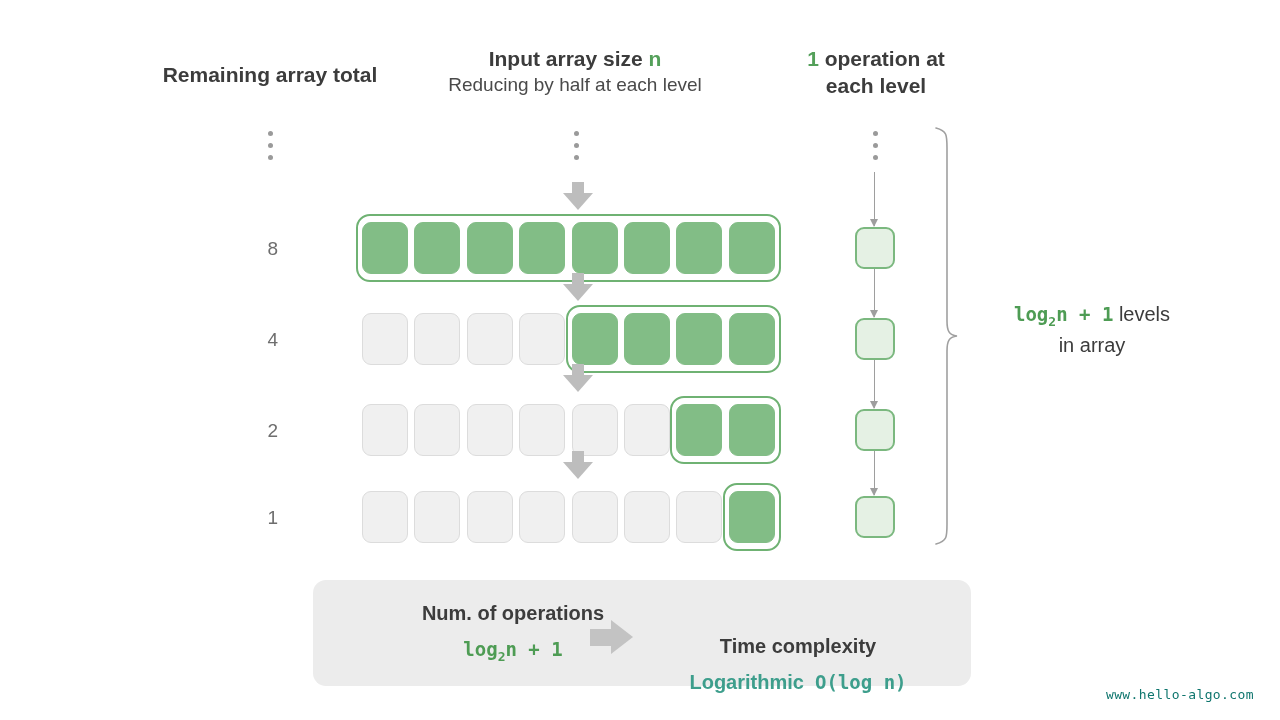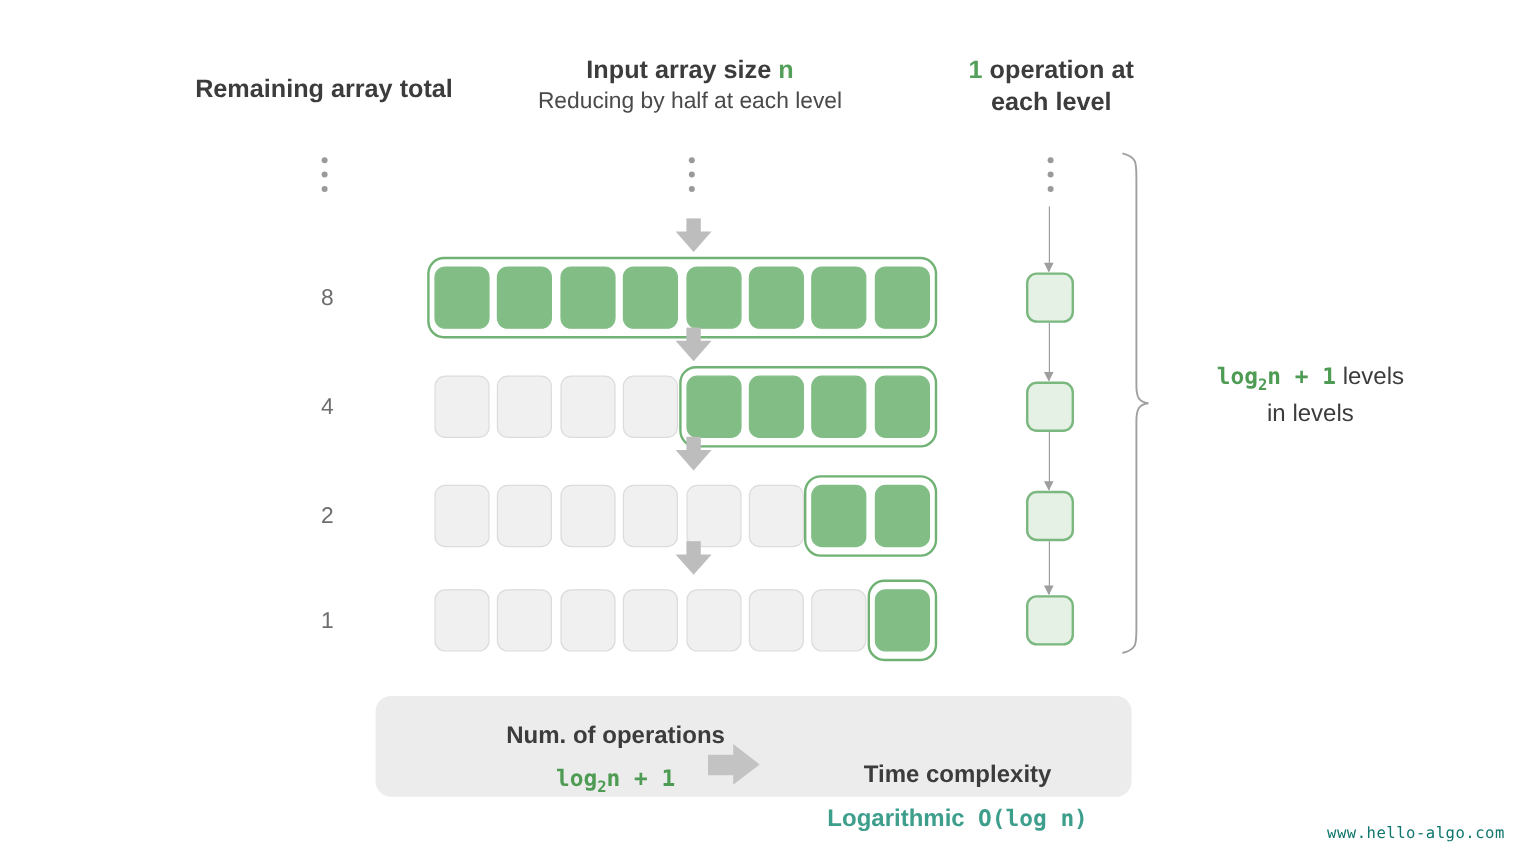--- a/index.html
+++ b/index.html
@@ -189,23 +189,24 @@
   .mono-green sub {
     font-size: 13px;
   }
 
   
   #summary {
     position: absolute;
     left: 313px;
     top: 580px;
     width: 630px;
-    height: 84px;
+    height: 106px;
     background: #ececec;
     border-radius: 13px;
+    padding-left: 28px;
   }
   .sum-col {
     position: absolute;
     top: 22px;
     text-align: center;
   }
   .sum-title {
     font-size: 20px;
     font-weight: bold;
     color: #3c3c3c;
@@ -377,21 +378,21 @@
       <div class="op-box" style="top: 496px;"></div>
       <div class="thin-arrow" style="top: 451px; height: 44px;"></div>
     </div>
 
   <svg id="brace" viewBox="0 0 34 420">
     <path d="M6 2 C 17 5, 17 9, 17 22 L 17 195 C 17 205, 19 209, 27 210 C 19 211, 17 215, 17 225 L 17 398 C 17 411, 17 415, 6 418" fill="none" stroke="#a0a0a0" stroke-width="1.6" stroke-linecap="round"></path>
   </svg>
 
   <div id="levels-note">
     <div><span class="mono-green"><span>log</span><sub>2</sub><span>n + 1</span></span><span> levels</span></div>
-    <div>in levels</div>
+    <div>in array</div>
   </div>
 
   <div id="summary">
     <div class="sum-col" id="sum-left">
       <div class="sum-title">Num. of operations</div>
       <div class="sum-value green"><span>log</span><sub>2</sub><span>n + 1</span></div>
     </div>
     <div class="sum-col" id="sum-right">
       <div class="sum-title">Time complexity</div>
       <div class="sum-value teal"><span>Logarithmic</span>&nbsp; <span class="mono">O(log n)</span></div>

